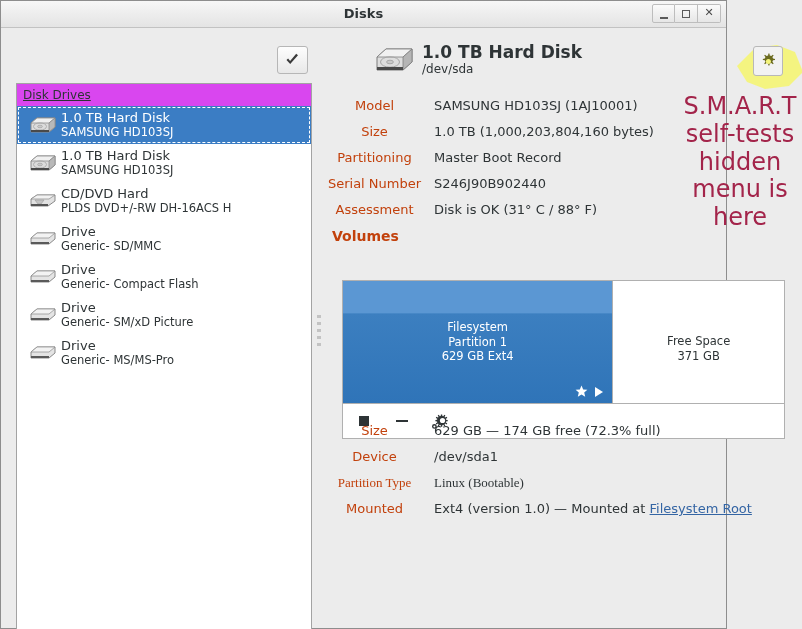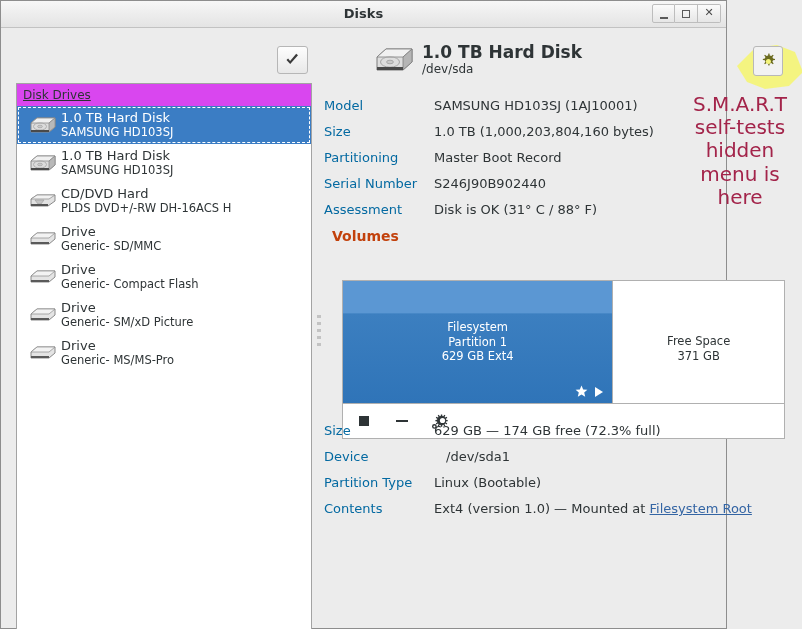--- a/index.html
+++ b/index.html
@@ -82,21 +82,21 @@
   
   .rightpane{position:absolute;left:323px;top:27px;width:479px;height:602px;}
 
   .disk-head{position:absolute;left:48px;top:15px;display:flex;align-items:center;}
   .disk-head .hicon{width:46px;flex:0 0 46px;display:flex;align-items:center;justify-content:center;}
   .disk-head .htxt{display:flex;flex-direction:column;line-height:1.15;margin-left:4px;}
   .disk-head .htitle{font-size:17px;font-weight:bold;color:#2e3436;}
   .disk-head .hsub{font-size:12px;color:#2e3436;}
 
   .kv{position:absolute;left:0;font-size:13px;display:flex;}
-  .kv .k{width:110px;text-align:left;color:#0369a1;padding-right:9px;box-sizing:border-box;}
+  .kv .k{width:110px;text-align:center;color:#c2410c;padding-right:9px;box-sizing:border-box;}
   .kv .v{color:#2e3436;}
 
   .section-title{position:absolute;font-size:14px;font-weight:bold;color:#c2410c;}
 
   .volbox{
     position:absolute;left:18px;top:252px;width:443px;height:159px;
     border:1px solid #b0b0b0;background:#ffffff;box-sizing:border-box;
   }
   .volbar{position:absolute;left:0;top:0;width:100%;height:122px;display:flex;justify-content:space-between;}
   .vol-used{
@@ -130,21 +130,21 @@
     background:#f2f2f2;border:1px solid #b8b8b8;border-radius:3px;
     box-sizing:border-box;display:flex;align-items:center;justify-content:center;
     z-index:3;
   }
   .highlight{
     position:absolute;left:736px;top:41px;width:66px;height:50px;z-index:2;
     pointer-events:none;
   }
   .annot{
     position:absolute;left:676px;top:92px;width:126px;
-    text-align:center;font-size:20px;line-height:1.16;
+    text-align:center;font-size:24px;line-height:1.16;
     color:#a3244a;z-index:4;
   }
 </style>
 </head>
 <body>
 
 <div id="app">
 
   <div class="titlebar">
     <div class="title">Disks</div>
@@ -376,30 +376,30 @@
             <circle cx="3.4" cy="14.4" r="1" fill="#ffffff"></circle>
           </svg>
         </span>
       </div>
     </div>
 
     <div class="kv" style="top:395px;">
       <span class="k">Size</span>
       <span class="v">629 GB — 174 GB free (72.3% full)</span>
     </div>
-    <div class="kv" style="top:421px;gap:12px;">
+    <div class="kv" style="top:421px;">
       <span class="k">Device</span>
       <span class="v">/dev/sda1</span>
     </div>
-    <div class="kv" style="top:447px;">
+    <div class="kv" style="top:447px;font-family:Liberation Serif, serif;">
       <span class="k">Partition Type</span>
       <span class="v">Linux (Bootable)</span>
     </div>
     <div class="kv" style="top:473px;">
-      <span class="k">Contents</span>
+      <span class="k">Mounted</span>
       <span class="v"><span>Ext4 (version 1.0) — Mounted at </span><a class="link" href="#">Filesystem Root</a></span>
     </div>
   </div>
 
   <svg class="highlight" viewBox="0 0 66 50">
     <path d="M0 24 L18 6 L40 3 L58 10 L66 30 L52 44 L28 47 L10 40 Z" fill="#f4f47a" opacity="0.95"></path>
   </svg>
 
   <div class="gear-btn">
     <svg width="18" height="18" viewBox="0 0 18 18">

